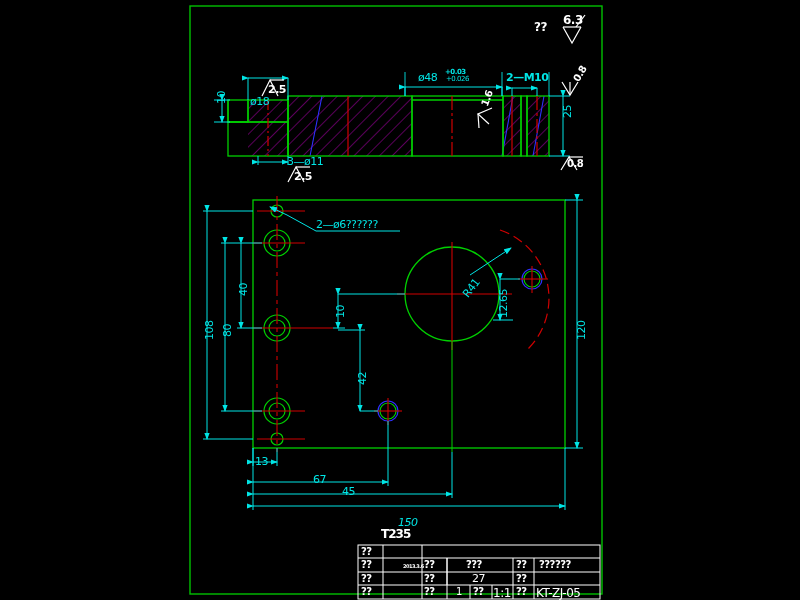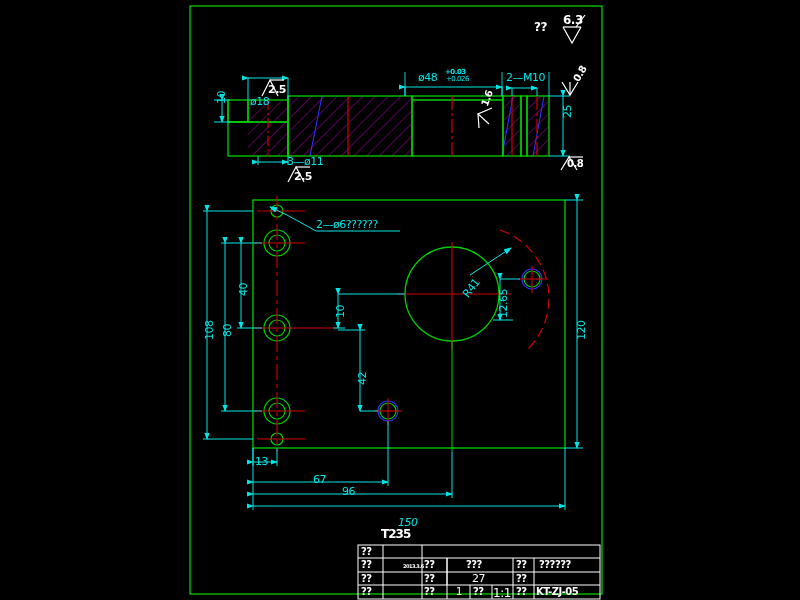--- a/index.html
+++ b/index.html
@@ -259,21 +259,21 @@
 <div class="ttl" style="left:534px;top:20px;font-size:12px;">??</div>
 <div class="ttl" style="left:563px;top:13px;font-size:12px;">6.3</div>
 
 <div class="ttl" style="left:250px;top:64px;color:#00e5e5;font-size:11px;font-weight:normal;margin-top:31px;">ø18</div>
 <div class="ttl" style="left:268px;top:83px;font-size:11px;">2.5</div>
 <div class="ttl" style="left:215px;top:104px;color:#00e5e5;font-size:11px;font-weight:normal;
             transform:rotate(-90deg);transform-origin:left top;">10</div>
 <div class="ttl" style="left:418px;top:71px;color:#00e5e5;font-size:11px;font-weight:normal;">ø48</div>
 <div class="ttl" style="left:445px;top:68px;color:#00e5e5;font-size:7px;font-weight:bold;">+0.03</div>
 <div class="ttl" style="left:446px;top:75px;color:#00e5e5;font-size:7px;font-weight:normal;">+0.026</div>
-<div class="ttl" style="left:506px;top:71px;color:#00e5e5;font-size:11px;font-weight:normal;">2—M10</div>
+<div class="ttl" style="left:506px;top:71px;color:#00e5e5;font-size:11px;font-weight:bold;">2—M10</div>
 <div class="ttl" style="left:561px;top:118px;color:#00e5e5;font-size:11px;font-weight:normal;
             transform:rotate(-90deg);transform-origin:left top;">25</div>
 <div class="ttl" style="left:287px;top:155px;color:#00e5e5;font-size:11px;font-weight:normal;">3—ø11</div>
 <div class="ttl" style="left:294px;top:170px;font-size:11px;">2.5</div>
 <div class="ttl" style="left:479px;top:104px;font-size:10px;
             transform:rotate(-70deg);transform-origin:left top;">1.6</div>
 <div class="ttl" style="left:571px;top:78px;font-size:10px;
             transform:rotate(-60deg);transform-origin:left top;">0.8</div>
 <div class="ttl" style="left:567px;top:158px;font-size:10px;">0.8</div>
 
@@ -289,21 +289,21 @@
 <div class="ttl" style="left:356px;top:385px;color:#00e5e5;font-size:11px;font-weight:normal;
             transform:rotate(-90deg);transform-origin:left top;">42</div>
 <div class="ttl" style="left:460px;top:292px;color:#00e5e5;font-size:11px;font-weight:normal;
             transform:rotate(-52deg);transform-origin:left top;">R41</div>
 <div class="ttl" style="left:497px;top:318px;color:#00e5e5;font-size:11px;font-weight:normal;
             transform:rotate(-90deg);transform-origin:left top;">12.65</div>
 <div class="ttl" style="left:575px;top:340px;color:#00e5e5;font-size:11px;font-weight:normal;
             transform:rotate(-90deg);transform-origin:left top;">120</div>
 <div class="ttl" style="left:255px;top:455px;color:#00e5e5;font-size:11px;font-weight:normal;">13</div>
 <div class="ttl" style="left:313px;top:473px;color:#00e5e5;font-size:11px;font-weight:normal;">67</div>
-<div class="ttl" style="left:342px;top:485px;color:#00e5e5;font-size:11px;font-weight:normal;">96</div>
+<div class="ttl" style="left:342px;top:485px;color:#00e5e5;font-size:11px;font-weight:normal;">45</div>
 <div class="ttl" style="left:398px;top:516px;color:#00e5e5;font-size:11px;font-weight:normal;font-style:italic;">150</div>
 
 <div class="ttl" style="left:381px;top:527px;font-size:12px;letter-spacing:-1px;">T235</div>
 
 <div class="ttl" style="left:361px;top:546px;font-size:10px;">??</div>
 <div class="ttl" style="left:361px;top:559px;font-size:10px;">??</div>
 <div class="ttl" style="left:361px;top:573px;font-size:10px;">??</div>
 <div class="ttl" style="left:361px;top:586px;font-size:10px;">??</div>
 
 <div class="ttl" style="left:403px;top:563px;font-size:5px;">2013.3.6</div>
@@ -316,15 +316,15 @@
 <div class="ttl" style="left:472px;top:572px;font-size:11px;font-weight:normal;">27</div>
 <div class="ttl" style="left:456px;top:586px;font-size:10px;font-weight:normal;">1</div>
 <div class="ttl" style="left:473px;top:586px;font-size:10px;">??</div>
 <div class="ttl" style="left:493px;top:586px;font-size:12px;font-weight:normal;text-align:center;">1:1</div>
 
 <div class="ttl" style="left:516px;top:559px;font-size:10px;">??</div>
 <div class="ttl" style="left:516px;top:573px;font-size:10px;">??</div>
 <div class="ttl" style="left:516px;top:586px;font-size:10px;">??</div>
 
 <div class="ttl" style="left:539px;top:559px;font-size:10px;">??????</div>
-<div class="ttl" style="left:536px;top:586px;font-size:10px;font-weight:bold;">KT-ZJ-05</div>
+<div class="ttl" style="left:536px;top:586px;font-size:12px;font-weight:normal;">KT-ZJ-05</div>
 
 </div>
 
 </body></html>

